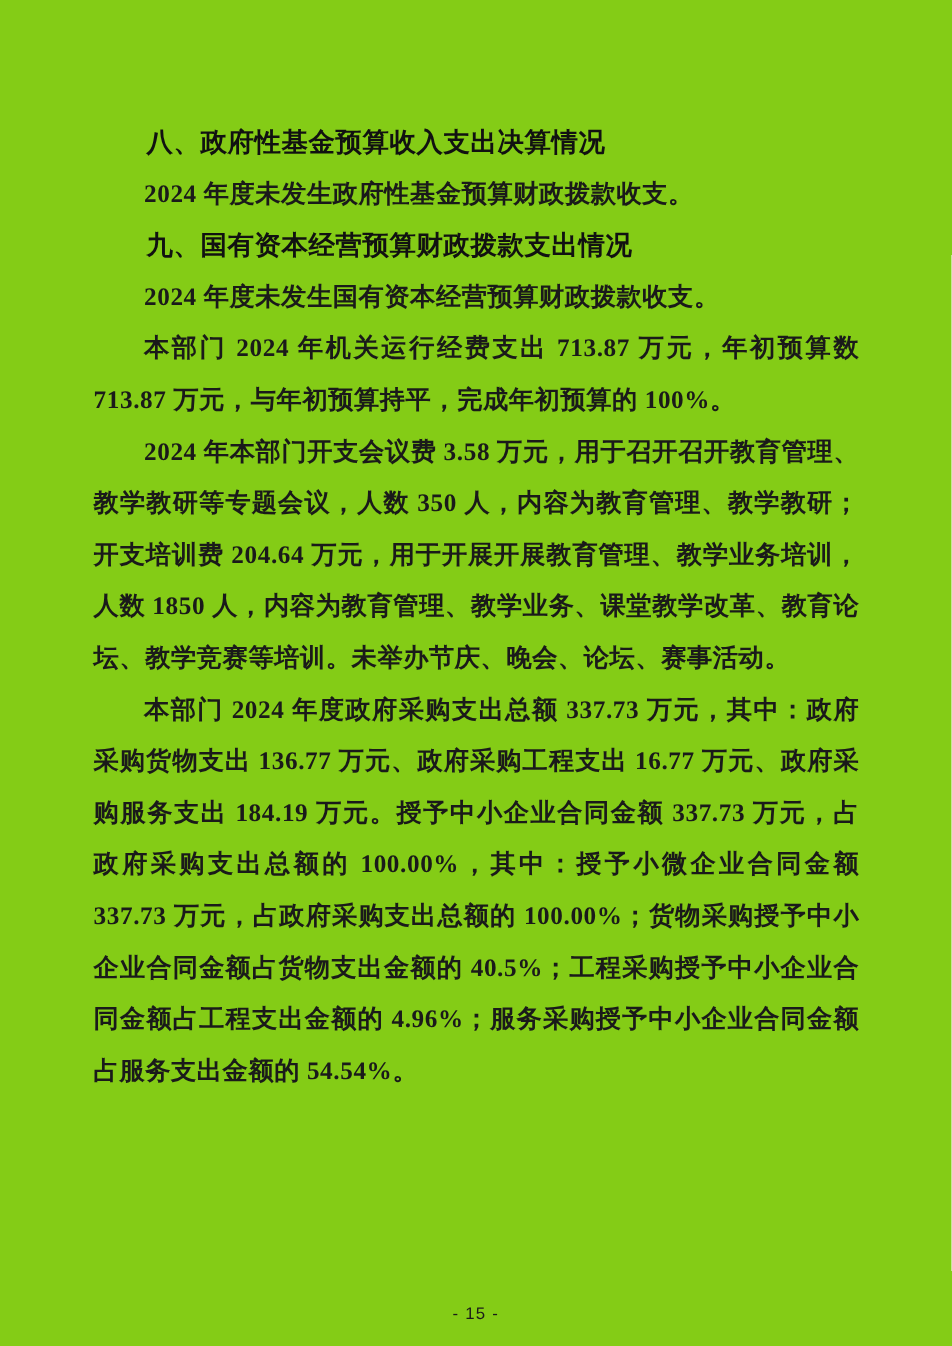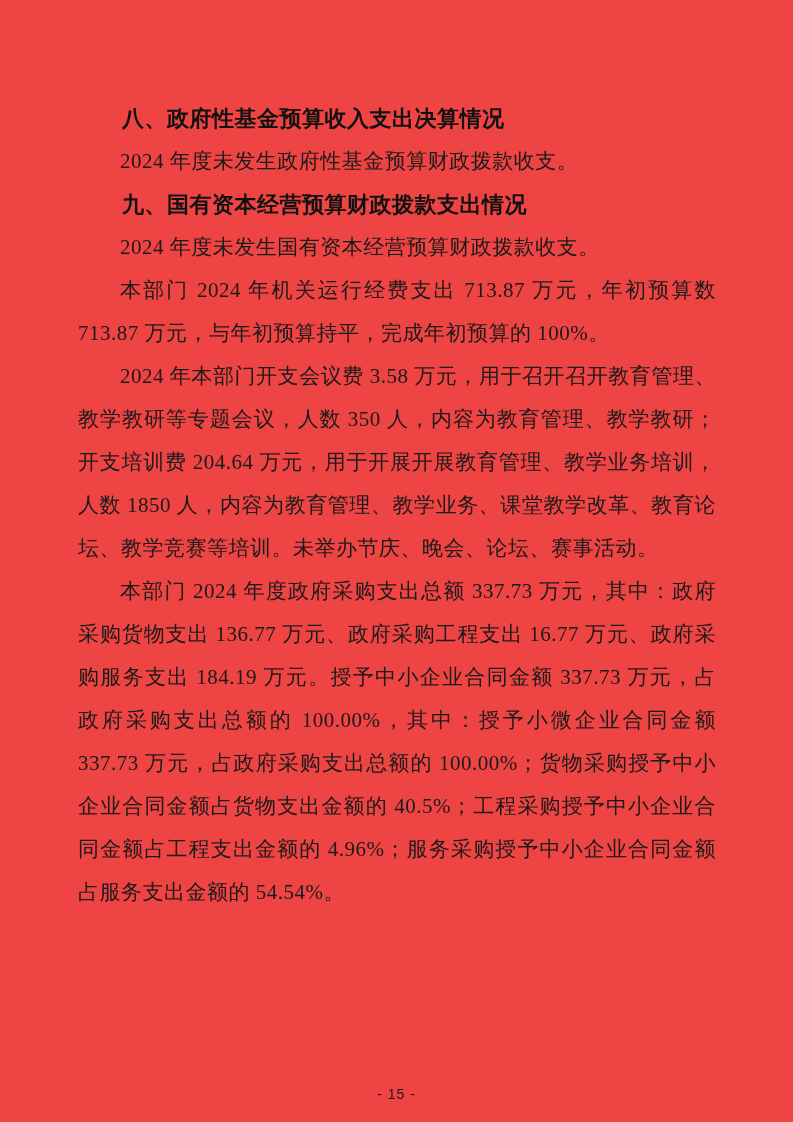--- a/index.html
+++ b/index.html
@@ -4,21 +4,21 @@
 <style>
   html, body {
     margin: 0;
     padding: 0;
     background: #ffffff;
   }
   .page {
     position: relative;
     width: 793px;
     height: 1122px;
-    background: #ef4444;
+    background: #84cc16;
     box-sizing: border-box;
     padding: 97px 77px 0 78px;
     overflow: hidden;
     font-family: "Liberation Serif", "DejaVu Serif", serif;
     color: #1a1a1a;
   }
   .h {
     margin: 0;
     padding: 0;
     font-size: 22px;
@@ -26,21 +26,21 @@
     font-weight: 700;
     color: #111111;
     text-indent: 2em;
     letter-spacing: 0.5px;
   }
   .p {
     margin: 0;
     padding: 0;
     font-size: 21px;
     line-height: 43px;
-    font-weight: 400;
+    font-weight: 700;
     text-indent: 2em;
     text-align: justify;
     text-justify: inter-character;
     letter-spacing: 0.5px;
   }
   .footer {
     position: absolute;
     top: 1086px;
     left: 0;
     width: 100%;

